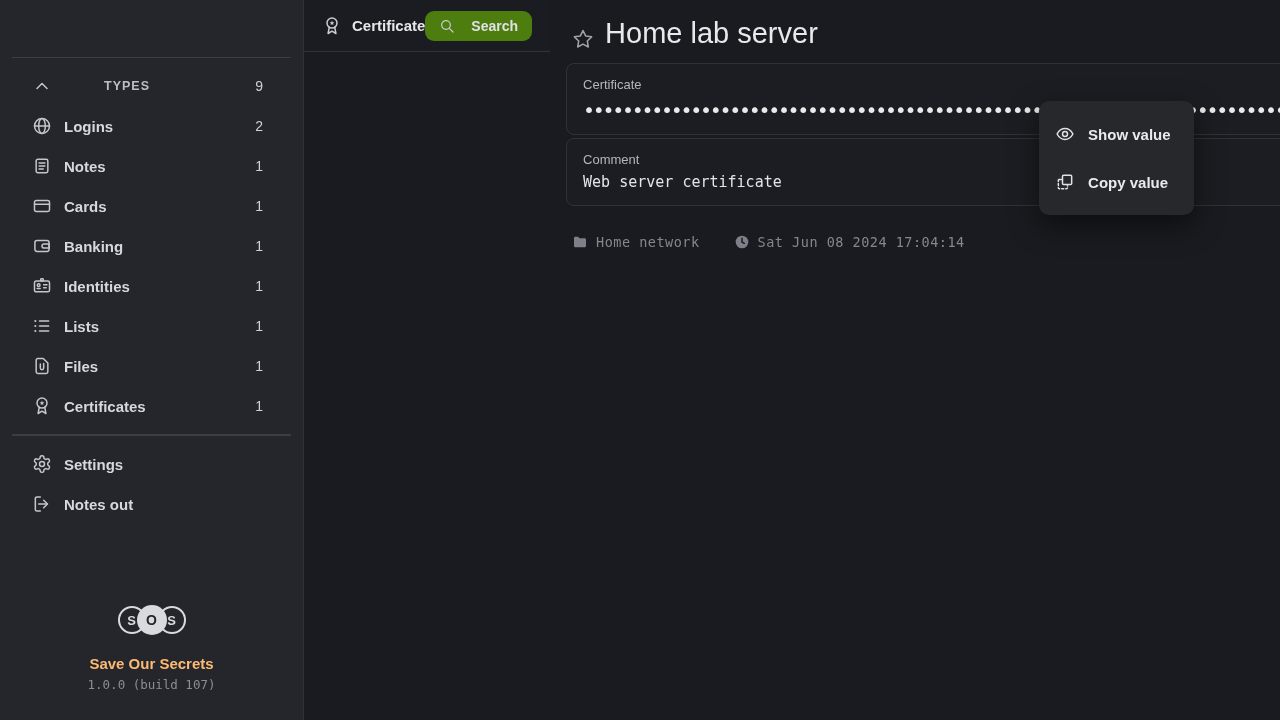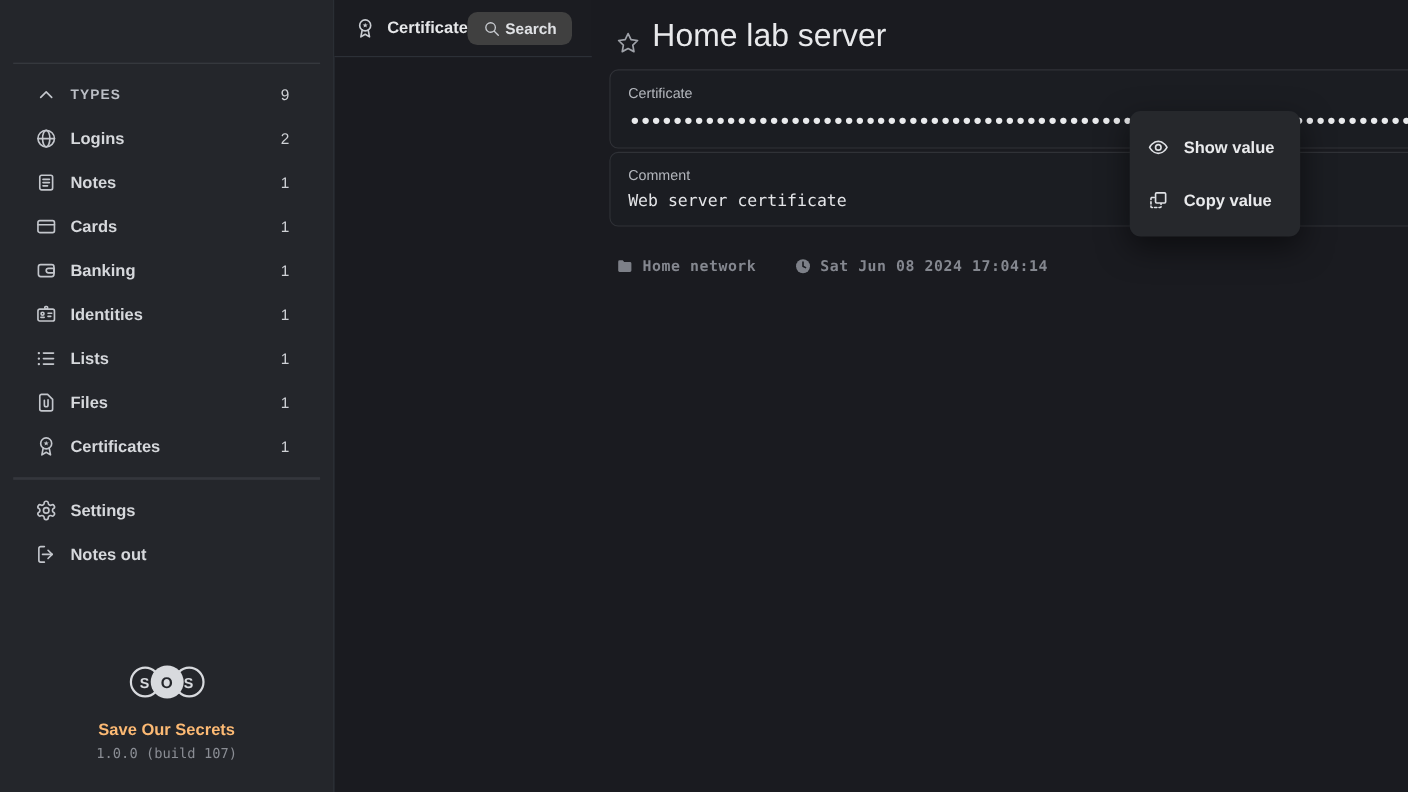--- a/index.html
+++ b/index.html
@@ -17,21 +17,21 @@
   }
   .sb-spacer { height:57px; }
   .sb-divider { height:1px; background:#3a3d43; margin:0 12px; }
   .srow {
     height:40px; display:flex; align-items:center;
     padding:0 40px 0 32px; cursor:pointer;
   }
   .srow .sicon { width:20px; height:20px; margin-right:12px; color:#c3c6cc; display:flex; }
   .srow .slabel { flex:1; font-size:15px; font-weight:600; color:#d6d8dc; }
   .srow .scount { font-size:14px; color:#cfd1d6; }
-  .srow.header .slabel { font-size:12.5px; font-weight:600; letter-spacing:1px; color:#bcbfc6; }
+  .srow.header .slabel { font-size:12.5px; font-weight:600; letter-spacing:1px; color:#bcbfc6;margin-left:40px; }
   .sb-group { padding:8px 0; }
   .sicon svg, .micon svg, .tb-icon svg, .meta-icon svg {
     width:100%; height:100%; stroke:currentColor; fill:none;
     stroke-width:1.8; stroke-linecap:round; stroke-linejoin:round;
   }
   
   .sb-footer { margin-top:auto; padding-bottom:28px; text-align:center; }
   .logo-circles { display:flex; justify-content:center; align-items:center; height:34px; margin-bottom:18px; }
   .lc {
     width:28px; height:28px; border-radius:50%;
@@ -45,21 +45,21 @@
   
   .main { flex:1; position:relative; display:flex; flex-direction:row; }
   .topbar {
     height:52px; display:flex; align-items:center;
     padding:0 18px 0 18px; border-bottom:1px solid #2f333a; background:#1b1c21;
   }
   .tb-icon { width:20px; height:20px; color:#c9ccd1; display:flex; }
   .tb-title { margin-left:10px; font-size:15px; font-weight:700; color:#e6e7e9; }
   .search-btn {
     margin-left:auto; height:30px; padding:0 14px; border-radius:9px;
-    background:#404040; border:none; display:flex; align-items:center; gap:4px;
+    background:#4d7c0f; border:none; display:flex; align-items:center; gap:16px;
     color:#dfe1e4; font-size:14px; font-weight:600; cursor:pointer;
     font-family:"Liberation Sans", sans-serif;
   }
   .search-btn .tb-icon { width:16px; height:16px; }
   .content { flex:1; padding:0 16px; position:relative; }
   .title-row { display:flex; align-items:flex-end; padding-top:18px; height:50px; }
   .star-icon { width:22px; height:22px; color:#9fa2a9; margin-left:6px; display:flex; cursor:pointer; }
   .star-icon svg { width:100%; height:100%; stroke:currentColor; fill:none; stroke-width:1.7; stroke-linejoin:round; }
   .page-title { margin-left:11px; font-size:29px; font-weight:500; color:#e8e9eb; }
   .kebab {
@@ -79,21 +79,21 @@
     margin-top:6px; font-family:"DejaVu Sans Mono", monospace;
     font-size:20px; letter-spacing:-2.3px; color:#e9eaec;
     line-height:22px; white-space:nowrap; overflow:hidden;
   }
   .fvalue-text {
     margin-top:5px; font-family:"DejaVu Sans Mono", monospace;
     font-size:15px; color:#e4e5e8; line-height:19px;
   }
   
   .meta-row { display:flex; align-items:center; gap:34px; margin-top:28px; padding-left:6px; }
-  .meta-item { display:flex; align-items:center; gap:8px;font-weight:bold; }
+  .meta-item { display:flex; align-items:center; gap:8px; }
   .meta-icon { width:16px; height:16px; color:#7d8088; display:flex; }
   .meta-text { font-family:"DejaVu Sans Mono", monospace; font-size:13.5px; color:#84878f; letter-spacing:0.5px; }
   
   .ctx-menu {
     position:absolute; left:489px; top:101px; width:155px;
     background:#26282c; border-radius:10px; padding:9px 0;
     box-shadow:0 10px 28px rgba(0,0,0,0.5); z-index:10;
   }
   .ctx-item {
     height:48px; display:flex; align-items:center; padding:0 16px;

